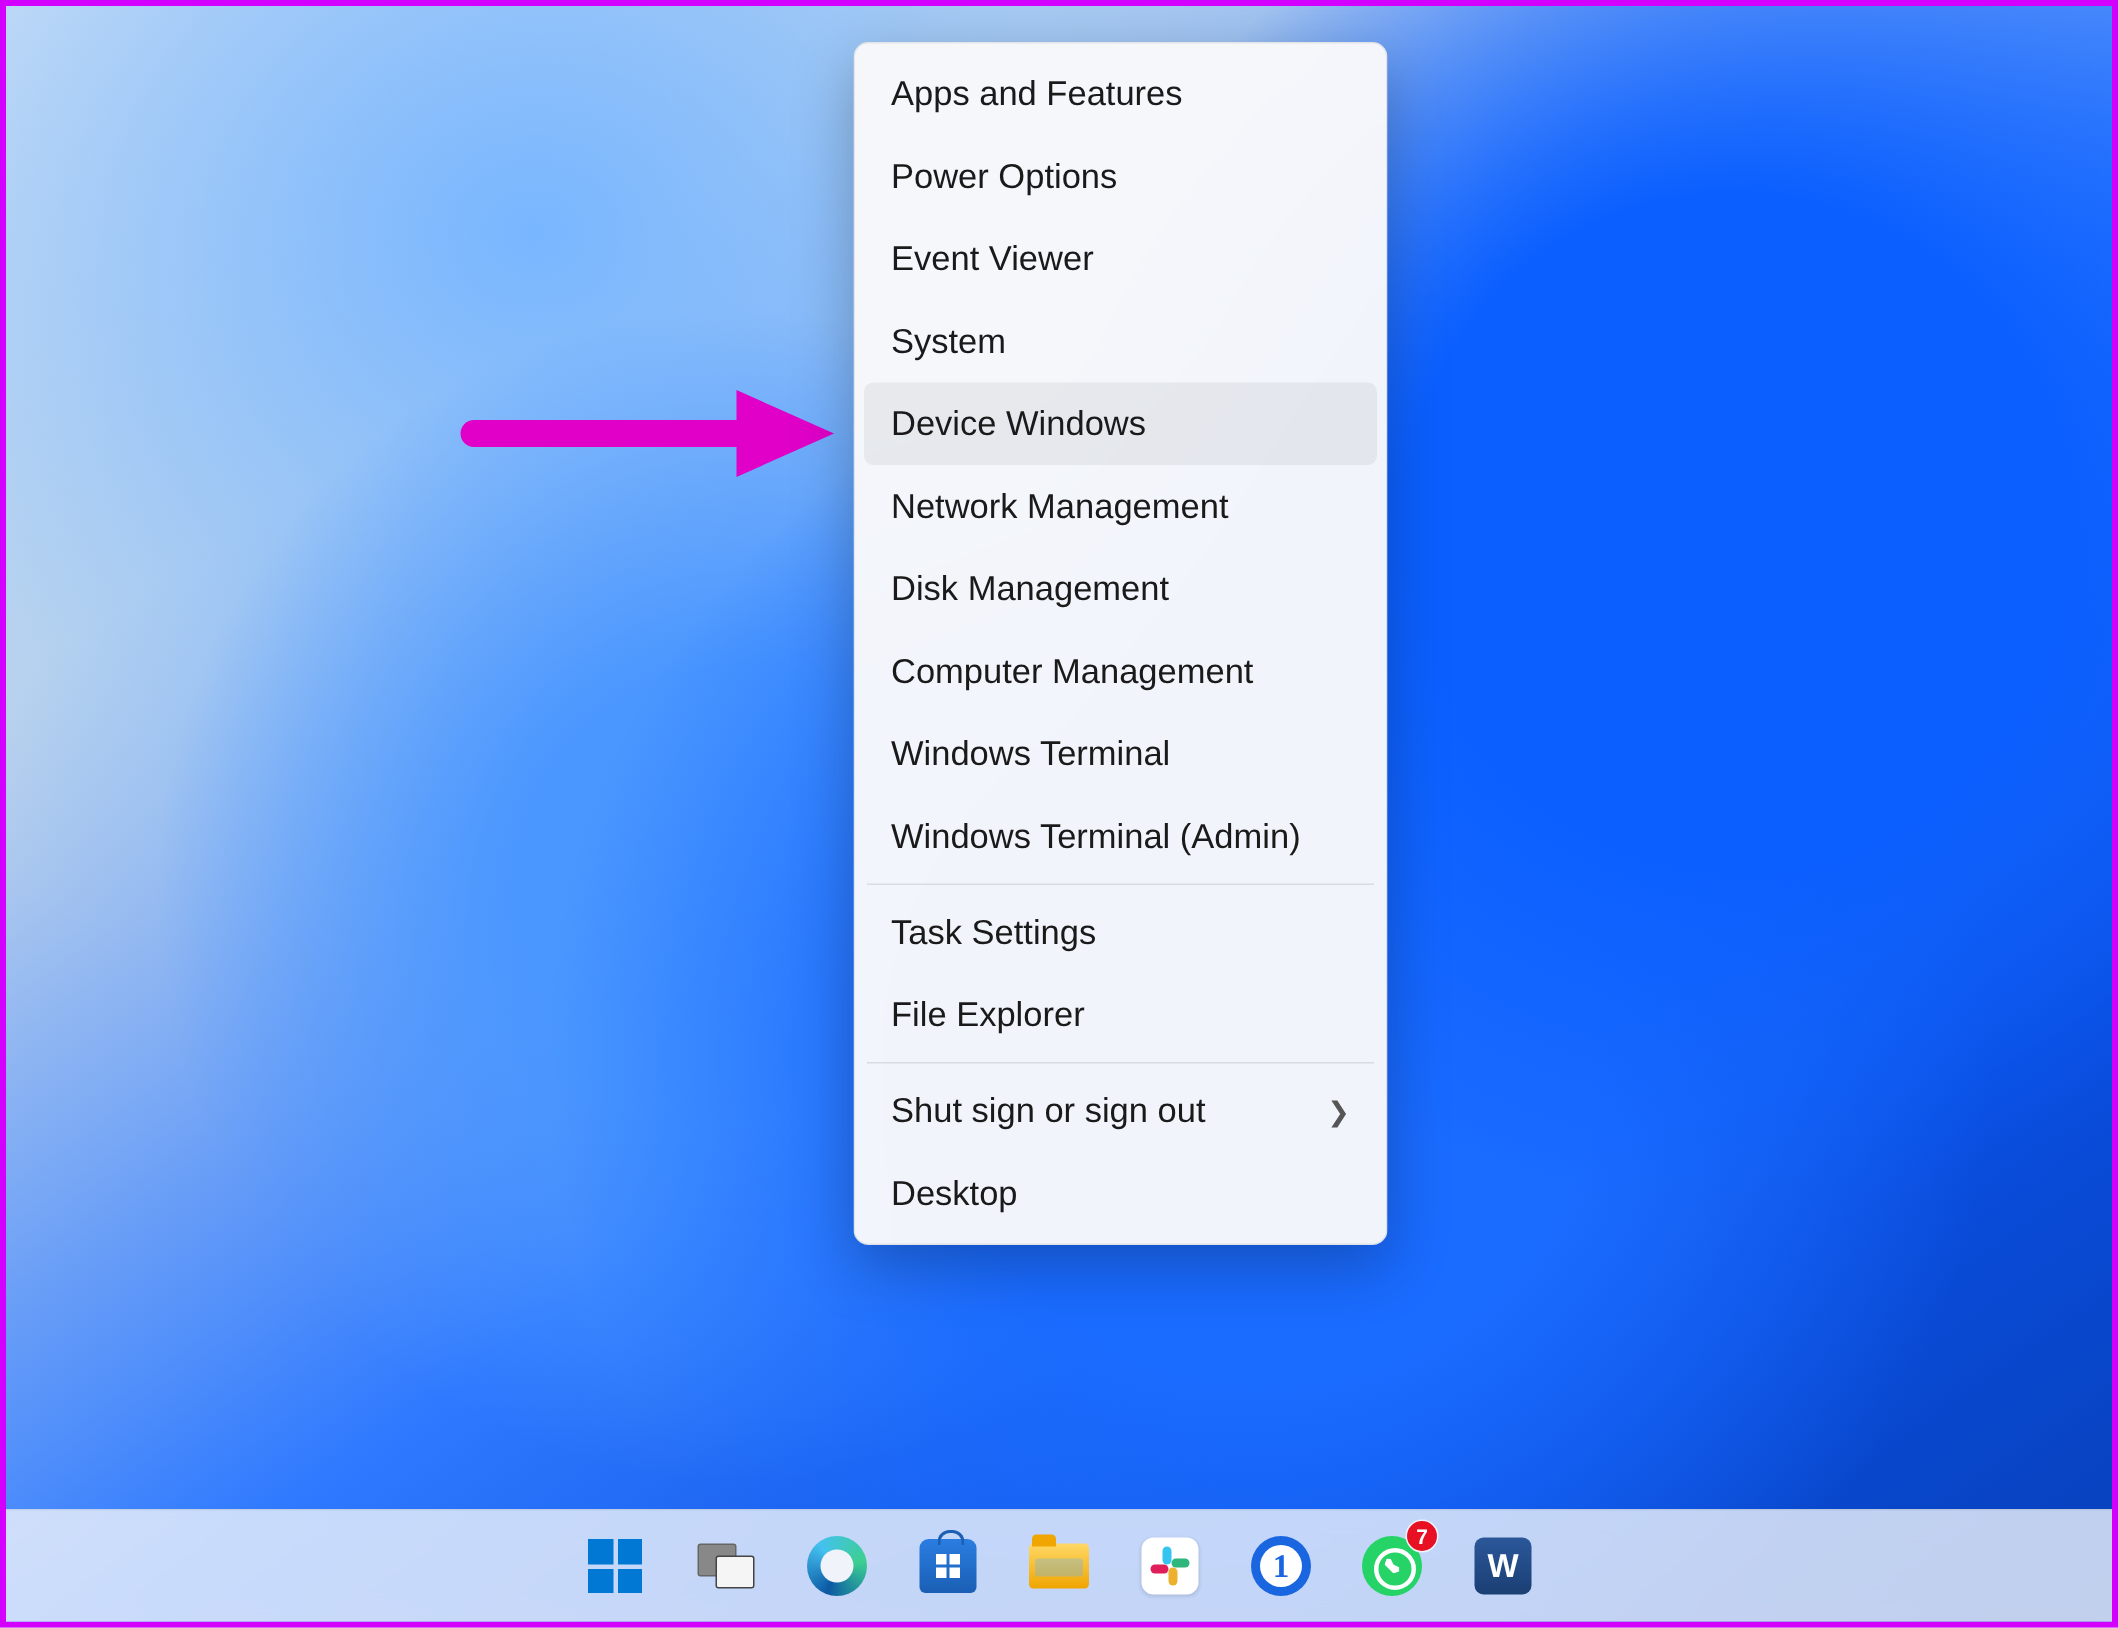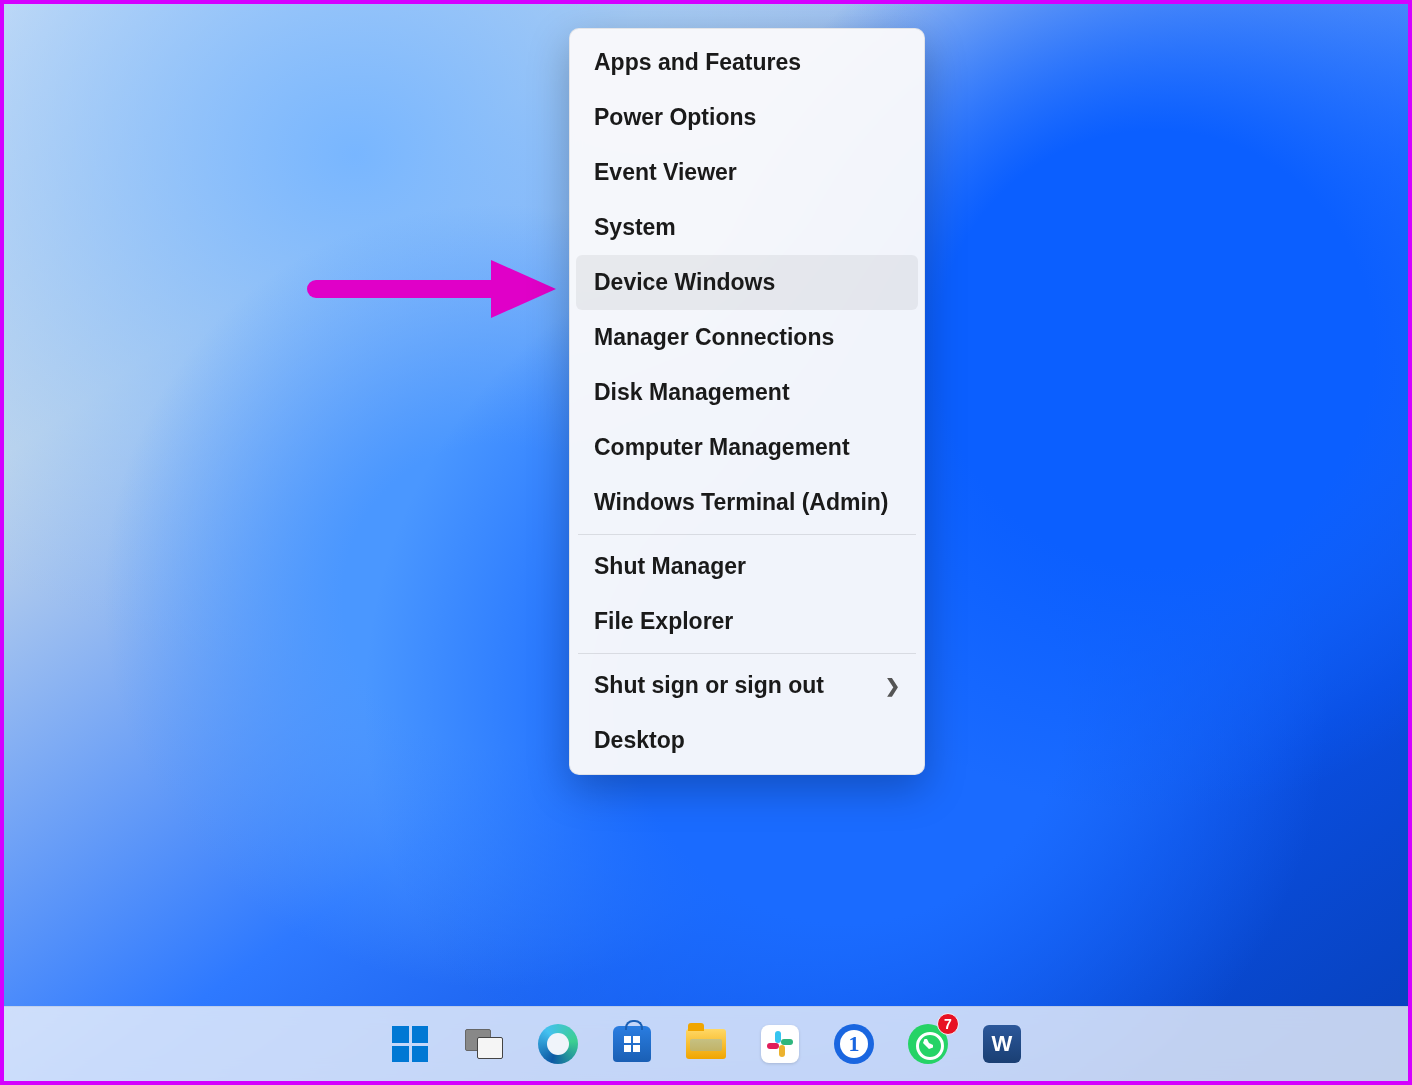--- a/index.html
+++ b/index.html
@@ -29,21 +29,20 @@
   .context-menu {
     position: absolute;
     left: 565px; top: 24px;
     width: 356px;
     background: rgba(249, 249, 251, 0.97);
     border: 1px solid rgba(0,0,0,0.08);
     border-radius: 10px;
     box-shadow: 0 14px 40px rgba(0,0,0,0.25);
     padding: 6px;
     backdrop-filter: blur(6px);
-    font-weight: bold;
   }
   .menu-item {
     display: flex; align-items: center; justify-content: space-between;
     height: 55px;
     padding: 0 18px;
     font-size: 23px;
     color: #1a1a1a;
     border-radius: 6px;
     cursor: default;
   }
@@ -150,36 +149,39 @@
   <div class="menu-item">
     <span>Event Viewer</span>
   </div>
   <div class="menu-item">
     <span>System</span>
   </div>
   <div class="menu-item hovered">
     <span>Device Windows</span>
   </div>
   <div class="menu-item">
-    <span>Manager Connections</span>
+    <span>Network Management</span>
   </div>
   <div class="menu-item">
     <span>Disk Management</span>
   </div>
   <div class="menu-item">
     <span>Computer Management</span>
   </div>
   <div class="menu-item">
+    <span>Windows Terminal</span>
+  </div>
+  <div class="menu-item">
     <span>Windows Terminal (Admin)</span>
   </div>
 
   <div class="menu-sep"></div>
 
   <div class="menu-item">
-    <span>Shut Manager</span>
+    <span>Task Settings</span>
   </div>
   <div class="menu-item">
     <span>File Explorer</span>
   </div>
 
   <div class="menu-sep"></div>
 
   <div class="menu-item">
     <span>Shut sign or sign out</span>
     <span class="chevron">❯</span>

